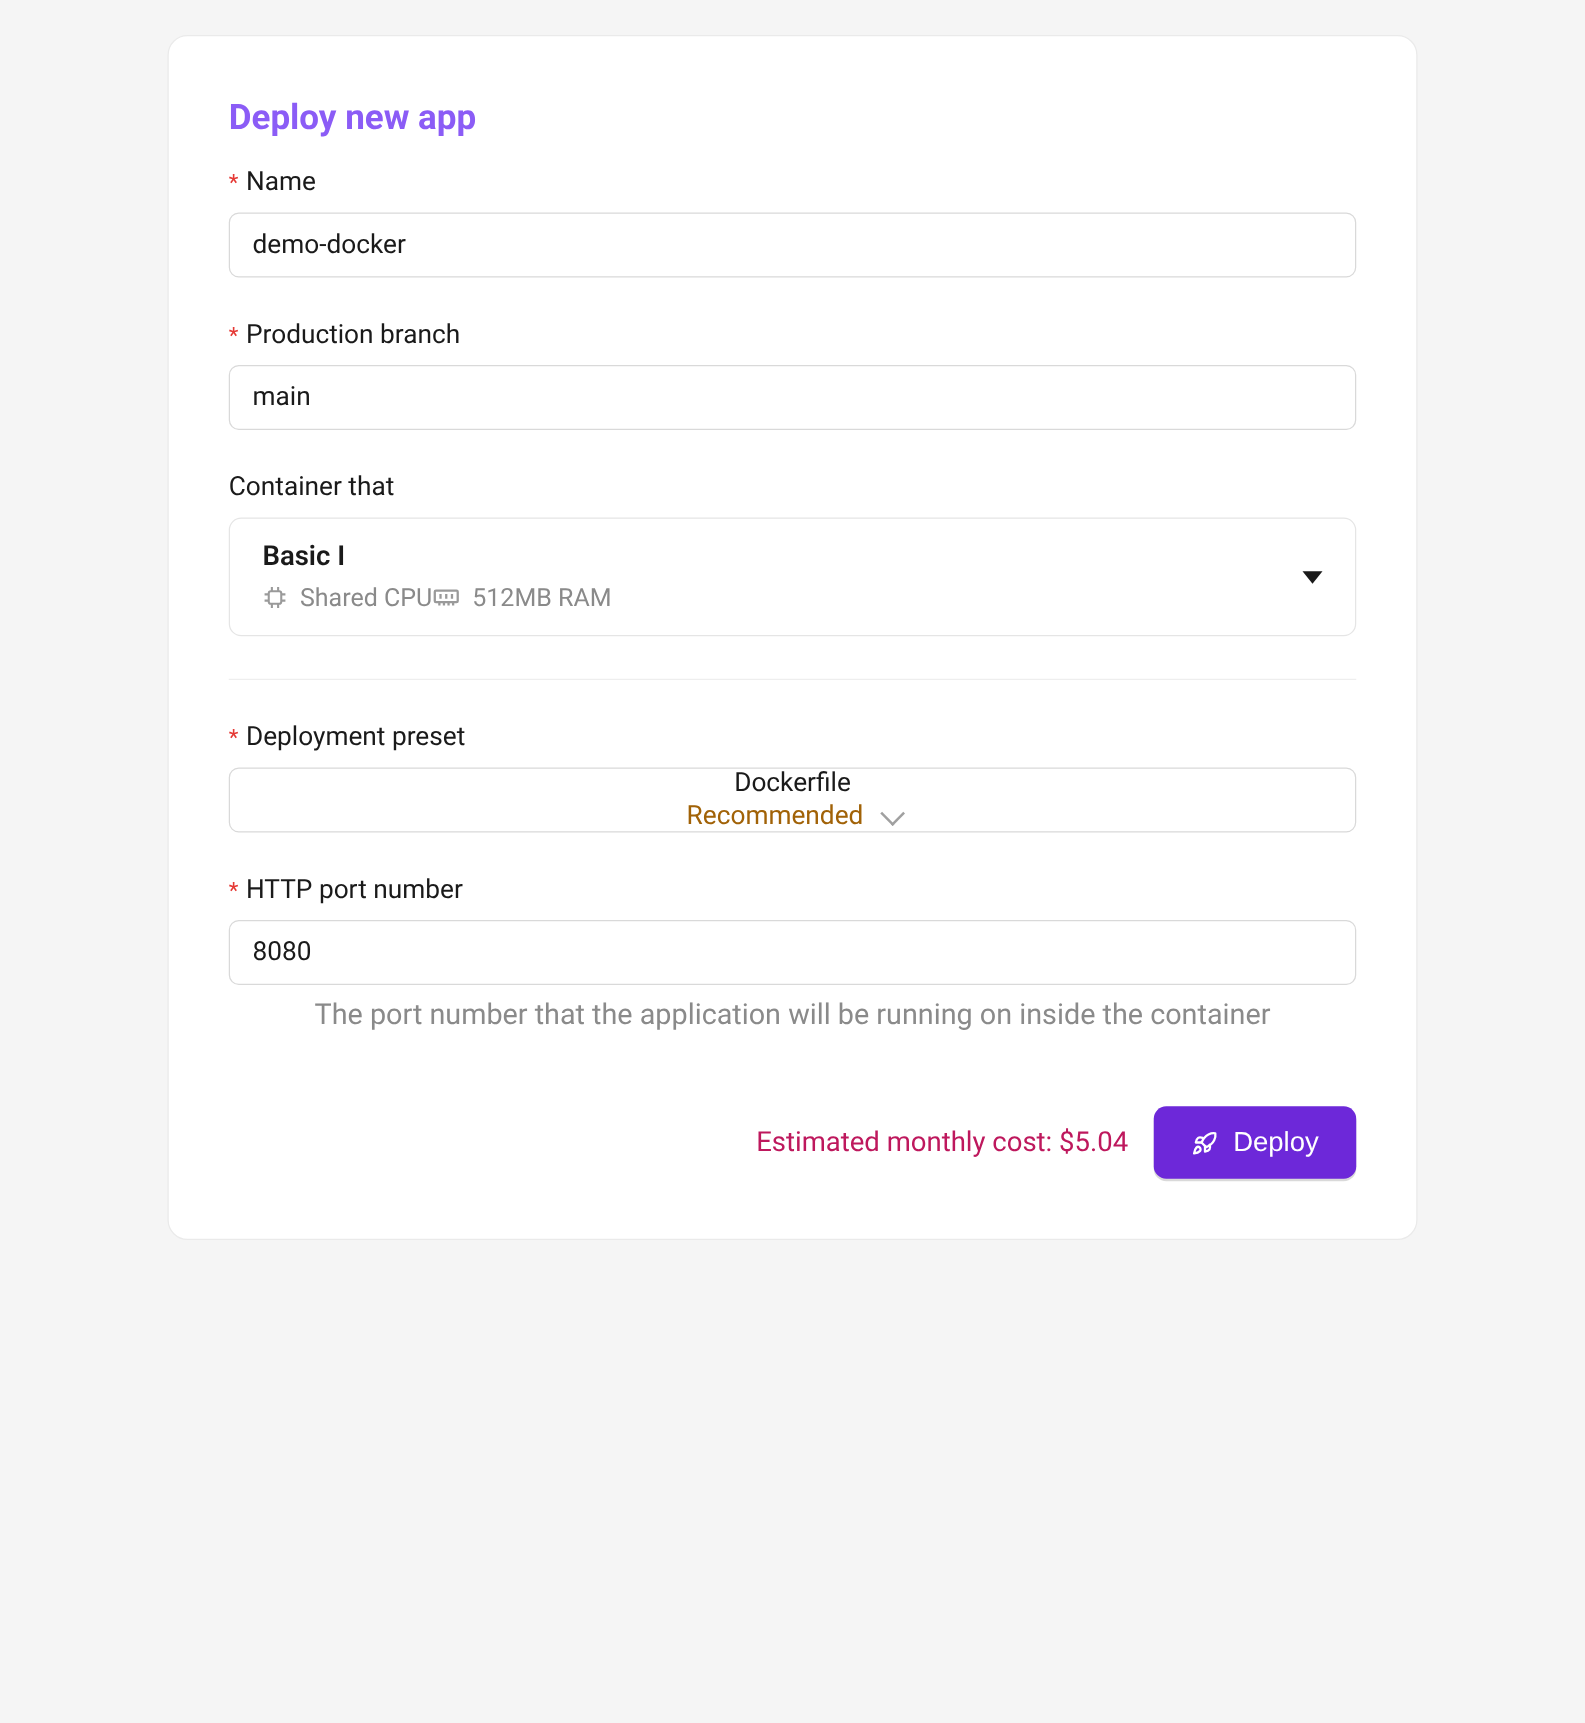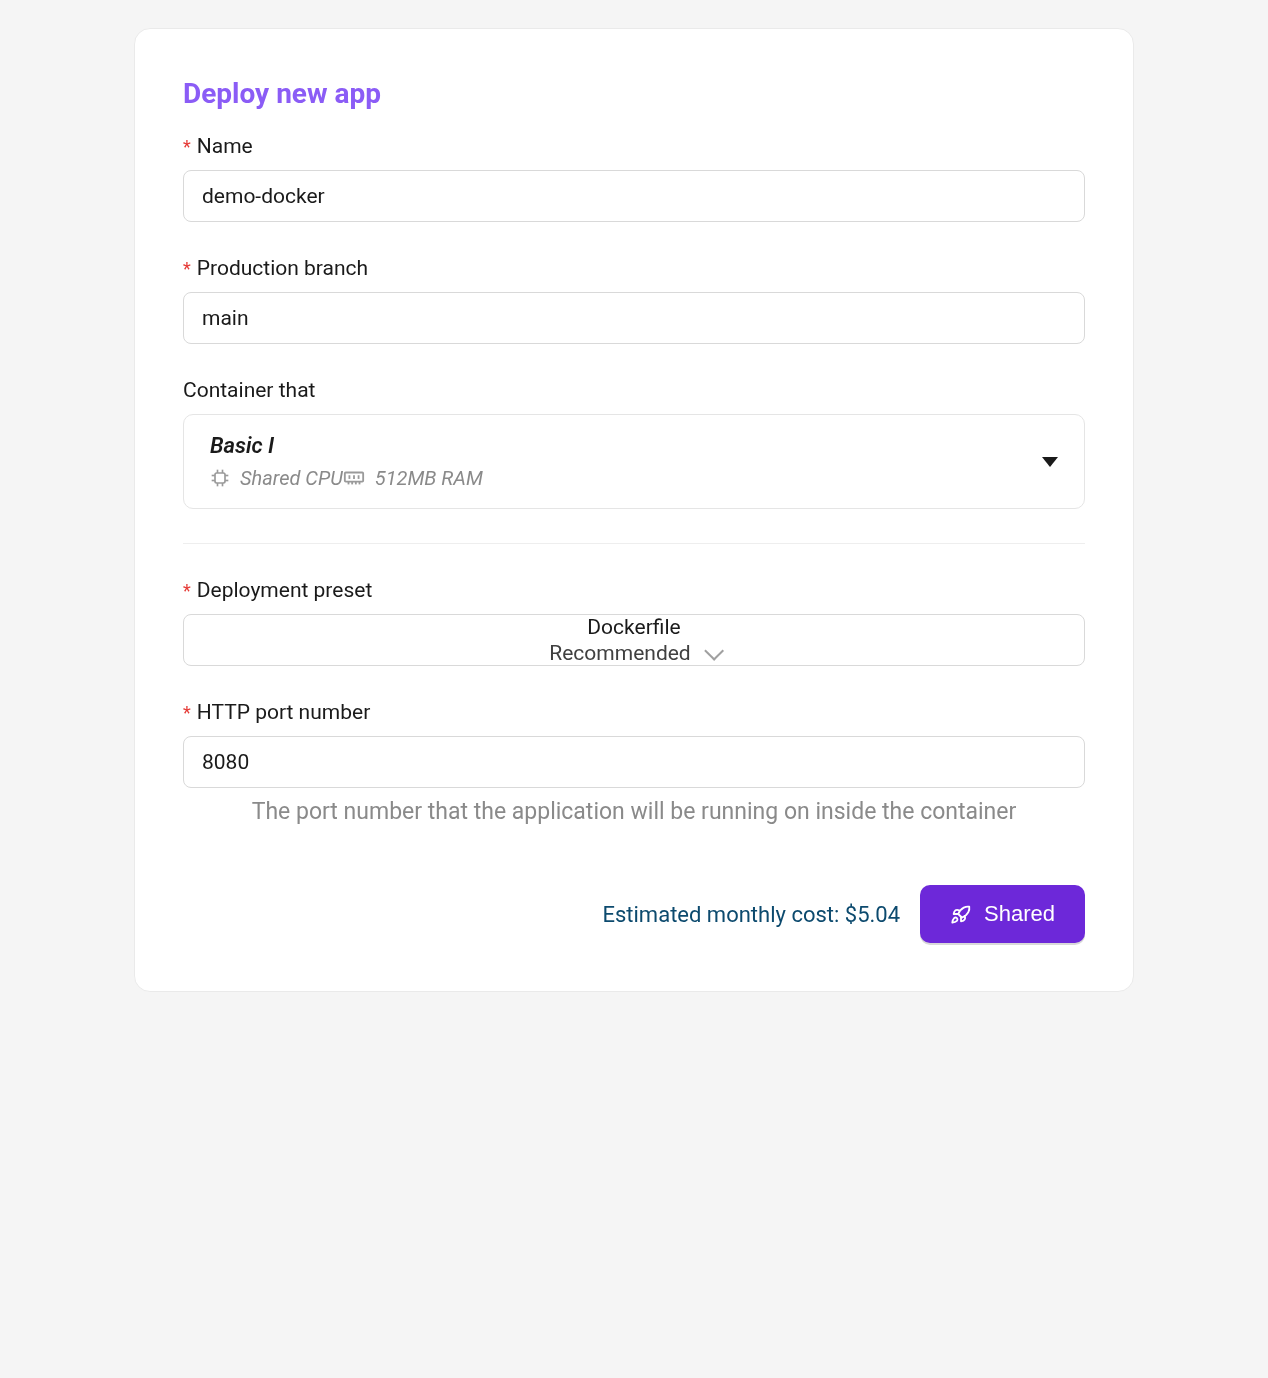--- a/index.html
+++ b/index.html
@@ -54,21 +54,21 @@
     width: 100%;
     border: 1px solid #e5e5e5;
     border-radius: 10px;
     padding: 18px 26px;
     display: flex;
     align-items: center;
     justify-content: space-between;
     cursor: pointer;
     background: #fff;
   }
-  .container-left { display: flex; flex-direction: column; gap: 8px; font-style: italic; }
+  .container-left { display: flex; flex-direction: column; gap: 8px; }
   .container-name {
     font-size: 22px;
     font-weight: 600;
     color: #1a1a1a;
   }
   .container-specs {
     display: flex;
     align-items: center;
     color: #8a8a8a;
     font-size: 20px;
@@ -96,21 +96,21 @@
     justify-content: space-between;
     cursor: pointer;
     background: #fff;
     font-size: 21px;
     flex-direction: column;
   }
   .preset-right {
     display: flex;
     align-items: center;
     gap: 14px;
-    color: #404040;
+    color: #a16207;
     font-size: 21px;
   }
   .chevron-down {
     width: 14px; height: 14px;
     border-right: 2px solid #a0a0a0;
     border-bottom: 2px solid #a0a0a0;
     transform: rotate(45deg) translateY(-3px);
   }
   .helper-text {
     color: #8a8a8a;
@@ -119,21 +119,21 @@
     text-align: center;
   }
   .footer-row {
     display: flex;
     justify-content: flex-end;
     align-items: center;
     gap: 20px;
     margin-top: 60px;
   }
   .cost-text {
-    color: #0c4a6e;
+    color: #be185d;
     font-size: 22px;
   }
   .deploy-btn {
     background: #6d28d9;
     color: #fff;
     border: none;
     border-radius: 10px;
     height: 58px;
     padding: 0 30px;
     font-size: 22px;
@@ -237,17 +237,17 @@
 
   <div class="footer-row">
     <span class="cost-text">Estimated monthly cost: $5.04</span>
     <button class="deploy-btn">
       <svg class="icon-svg" width="22" height="22" viewBox="0 0 24 24" fill="none" stroke="#fff" stroke-width="2" stroke-linecap="round" stroke-linejoin="round">
         <path d="M4.5 16.5c-1.5 1.5-2 5-2 5s3.5-.5 5-2c.8-.8.8-2.2 0-3-.8-.8-2.2-.8-3 0z"></path>
         <path d="M12 15l-3-3c.8-2 2-5 6-7 3-1.5 6-1 6-1s.5 3-1 6c-2 4-5 5.2-7 6z"></path>
         <path d="M9 12H4s.5-3 2-4 4 0 4 0"></path>
         <path d="M12 15v5s3-.5 4-2 0-4 0-4"></path>
       </svg>
-      <span>Shared</span>
+      <span>Deploy</span>
     </button>
   </div>
 
 </div>
 
 </body></html>

